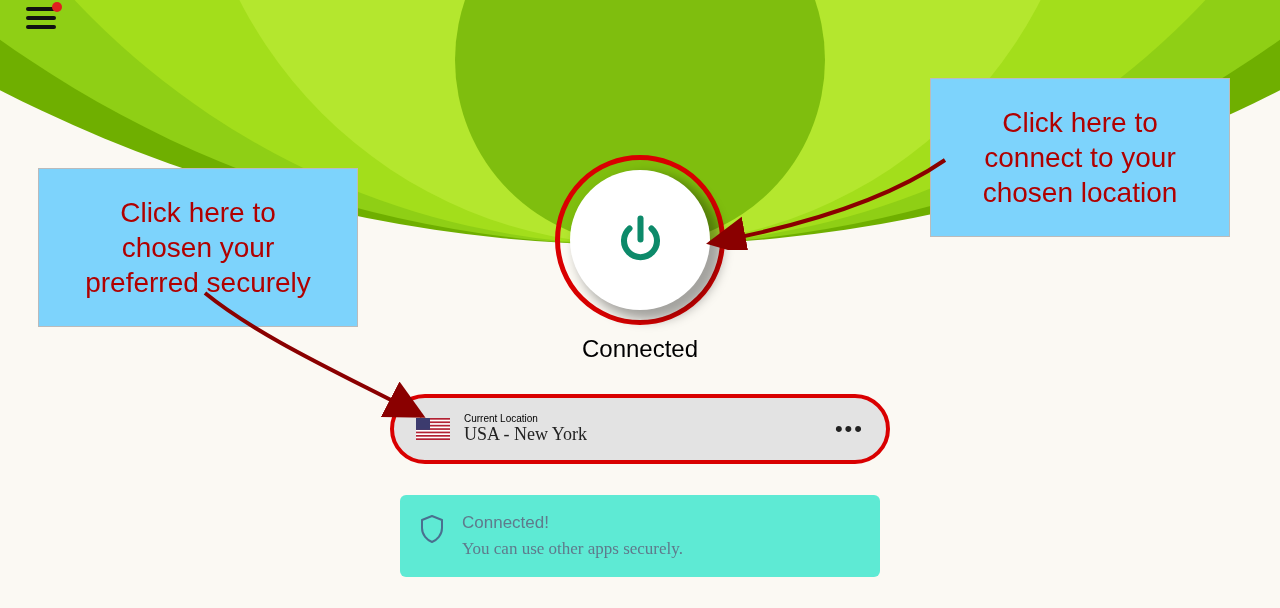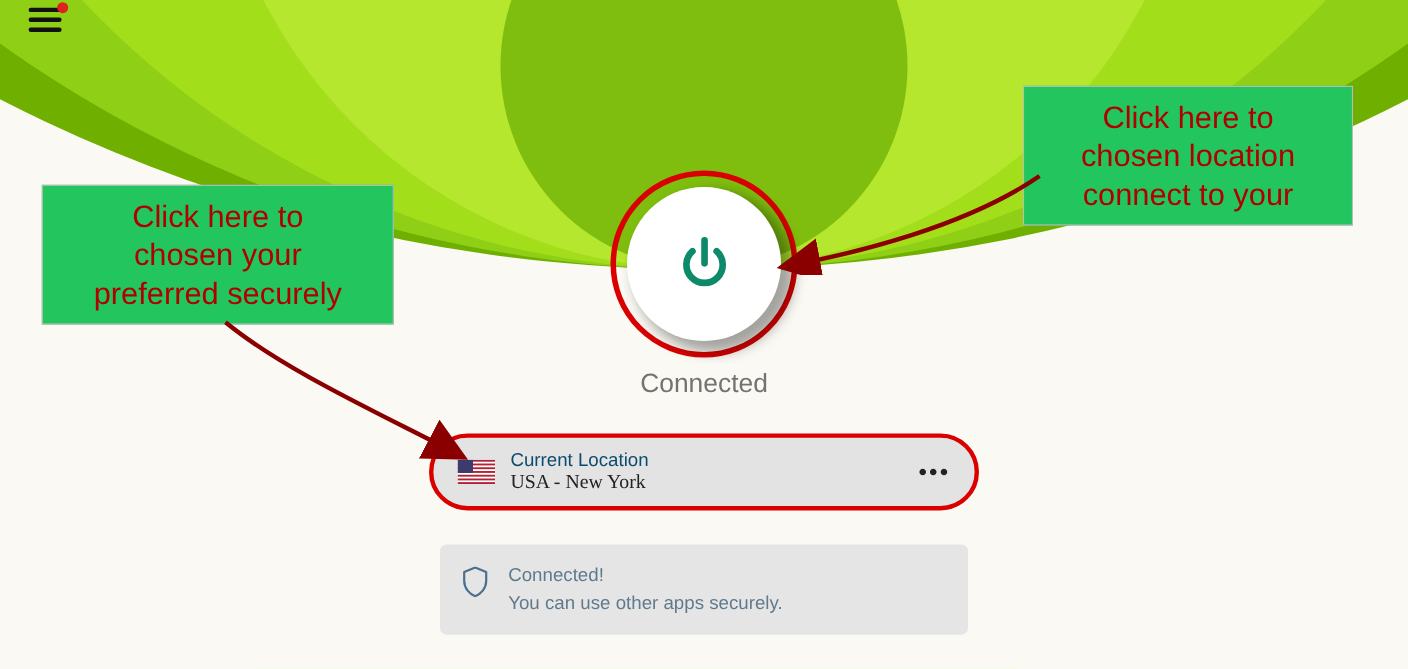--- a/index.html
+++ b/index.html
@@ -20,39 +20,39 @@
   .hamburger .bar { height: 4px; width: 100%; background: #111; border-radius: 2px; margin-bottom: 5px; }
   .hamburger .bar:last-child { margin-bottom: 0; }
   .hamburger .dot { position: absolute; top: -5px; right: -6px; width: 10px; height: 10px; background: #e02020; border-radius: 50%; }
 
   
   .power-ring { position: absolute; top: 155px; left: 50%; transform: translateX(-50%); width: 170px; height: 170px; border-radius: 50%; border: 5px solid #d90000; display: flex; align-items: center; justify-content: center; }
   .power-shadow { position: absolute; width: 146px; height: 146px; border-radius: 50%; background: rgba(0,0,0,0.35); filter: blur(6px); top: 14px; left: 16px; }
   .power-inner { position: relative; width: 140px; height: 140px; background: #ffffff; border-radius: 50%; display: flex; align-items: center; justify-content: center; }
   .power-icon { width: 55px; height: 55px; }
 
-  .connected-label { position: absolute; top: 335px; left: 50%; transform: translateX(-50%); font-size: 24px; color: #737373; }
+  .connected-label { position: absolute; top: 335px; left: 50%; transform: translateX(-50%); font-size: 24px; color: #000000; }
 
   
   .location-card { position: absolute; top: 394px; left: 50%; transform: translateX(-50%); width: 500px; height: 70px; background: #e3e3e3; border: 4px solid #d90000; border-radius: 35px; display: flex; align-items: center; padding: 0 18px 0 22px; cursor: pointer; }
   .flag { width: 34px; height: 22px; margin-right: 14px; flex-shrink: 0; position: relative; }
   .loc-texts { display: flex; flex-direction: column; line-height: 1.15; flex: 1; }
-  .loc-label { font-size: 17px; color: #0c4a6e; }
+  .loc-label { font-size: 10px; color: #000000; }
   .loc-value { font-size: 18px; color: #222; font-family: Liberation Serif, serif; }
   .more-dots { font-size: 22px; letter-spacing: 2px; color: #222; cursor: pointer; padding: 4px 4px; }
 
   
-  .status-banner { position: absolute; top: 495px; left: 50%; transform: translateX(-50%); width: 480px; background: #e5e5e5; border-radius: 6px; padding: 18px 20px; display: flex; align-items: flex-start; }
+  .status-banner { position: absolute; top: 495px; left: 50%; transform: translateX(-50%); width: 480px; background: #5eead4; border-radius: 6px; padding: 18px 20px; display: flex; align-items: flex-start; }
   .shield { width: 24px; height: 28px; margin-right: 18px; margin-top: 2px; flex-shrink: 0; }
   .status-texts { display: flex; flex-direction: column; }
   .status-title { color: #5f7a8c; font-size: 17px; margin-bottom: 6px; }
-  .status-sub   { color: #5f7a8c; font-size: 17px; }
+  .status-sub   { color: #5f7a8c; font-size: 17px; font-family: Liberation Serif, serif; }
 
   
-  .callout { position: absolute; background: #22c55e; border: 1px solid #bbb; padding: 10px 20px; text-align: center; }
+  .callout { position: absolute; background: #7dd3fc; border: 1px solid #bbb; padding: 26px 20px; text-align: center; }
   .callout span { display: block; color: #b00000; font-size: 28px; line-height: 1.25; font-weight: 400; }
   .callout.left  { top: 168px; left: 38px;  width: 320px; }
   .callout.right { top: 78px;  right: 50px; width: 300px; }
 
   .arrow-svg { position: absolute; pointer-events: none; }
   .arrow-svg.left  { top: 288px; left: 200px; width: 230px; height: 145px; }
   .arrow-svg.right { top: 155px; left: 700px; width: 250px; height: 95px; }
 
 </style>
 </head>
@@ -117,22 +117,22 @@
   </div>
 
   <div class="callout left">
     <span>Click here to</span>
     <span>chosen your</span>
     <span>preferred securely</span>
   </div>
 
   <div class="callout right">
     <span>Click here to</span>
+    <span>connect to your</span>
     <span>chosen location</span>
-    <span>connect to your</span>
   </div>
 
   <svg class="arrow-svg left" viewBox="0 0 230 145">
     <defs>
       <marker id="ahL" markerWidth="12" markerHeight="12" refX="9" refY="5" orient="auto">
         <path d="M0 0 L10 5 L0 10 Z" fill="#8a0000"></path>
       </marker>
     </defs>
     <path d="M5 5 C 60 50, 150 90, 222 128" stroke="#8a0000" stroke-width="4" fill="none" marker-end="url(#ahL)"></path>
   </svg>

